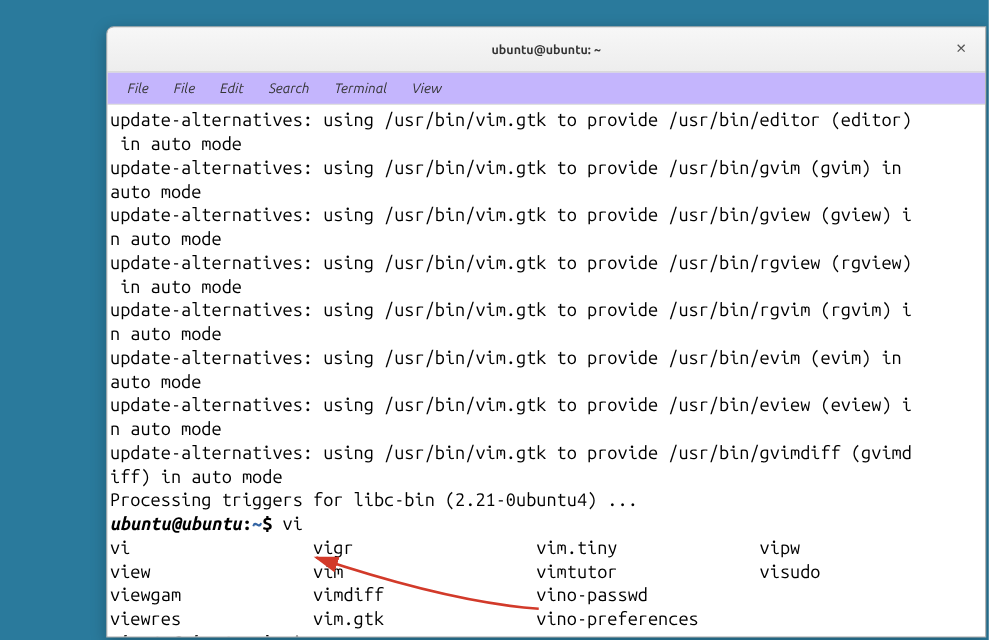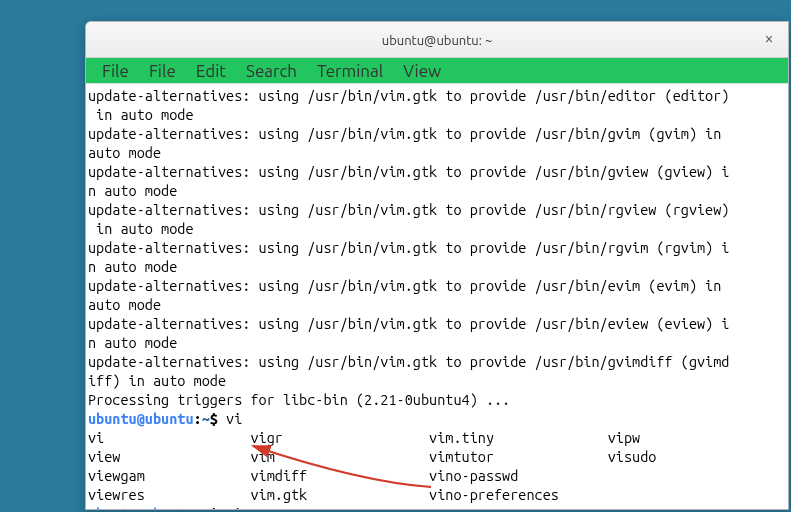--- a/index.html
+++ b/index.html
@@ -26,62 +26,63 @@
     .titlebar {
       height: 36px;
       background: linear-gradient(#f7f7f7, #ededed);
       border-bottom: 1px solid #d0d0d0;
       display: flex;
       align-items: center;
       justify-content: center;
       position: relative;
     }
     .titlebar-title {
-      font-size: 13px;
-      font-weight: normal;
+      font-size: 10px;
+      font-weight: bold;
       color: #333;
     }
     .close-btn {
       position: absolute;
       right: 10px;
       top: 8px;
       width: 18px;
       height: 18px;
       font-size: 16px;
       color: #555;
       cursor: pointer;
       text-align: center;
       line-height: 16px;
     }
     .menubar {
       height: 26px;
-      background: #22c55e;
+      background: #c4b5fd;
       border-bottom: 1px solid #e0e0e0;
       display: flex;
       align-items: center;
       padding: 0 6px;
-      font-size: 17px;
+      font-size: 11px;
       color: #333;
+      font-style: italic;
     }
     .menubar-item {
       padding: 4px 10px;
       cursor: pointer;
     }
     .terminal {
       font-family: "Ubuntu Mono", "DejaVu Sans Mono", monospace;
       font-size: 14.5px;
       line-height: 19px;
       color: #000;
       background: #ffffff;
       padding: 2px 2px;
       white-space: pre;
       overflow: hidden;
       position: relative;
     }
-    .prompt-user { color: #3b82f6; font-weight: bold; }
+    .prompt-user { color: #000000; font-weight: bold; font-style: italic; }
     .prompt-colon { color: #000; font-weight: bold; }
     .prompt-path { color: #3465a4; font-weight: bold; }
     .arrow-svg {
       position: absolute;
       pointer-events: none;
     }
     .watermark {
       position: absolute;
       right: 12px;
       bottom: 6px;

